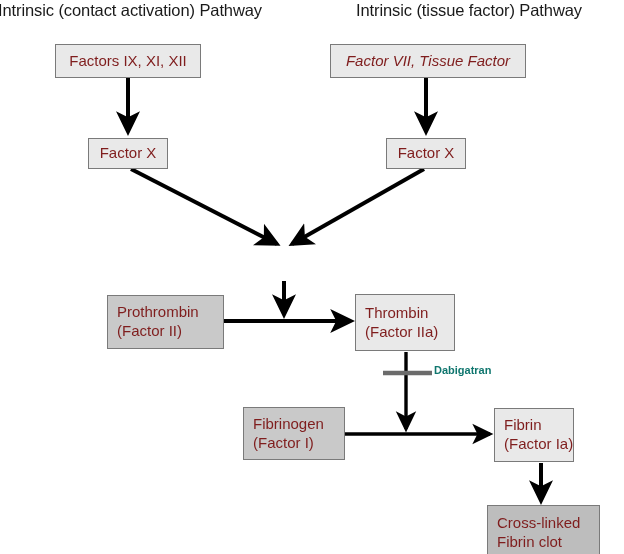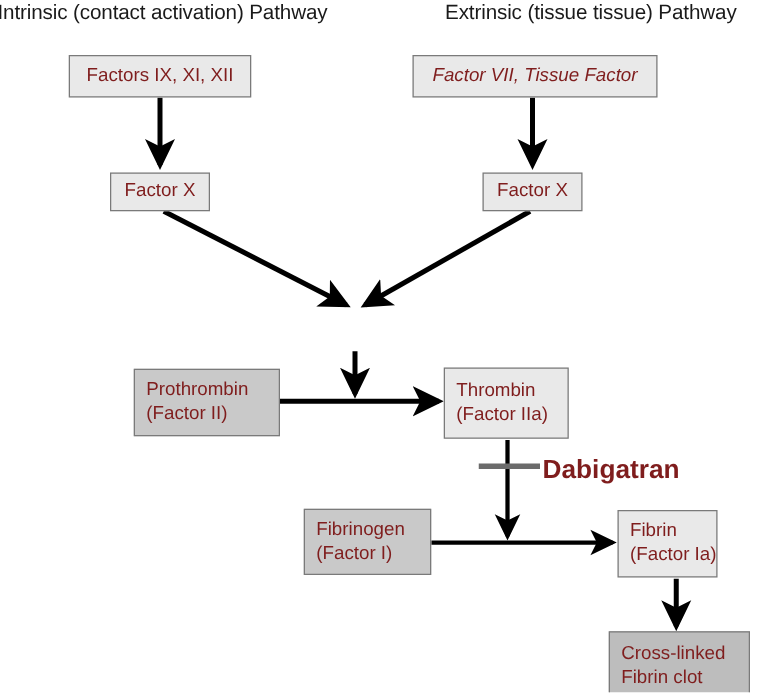--- a/index.html
+++ b/index.html
@@ -58,23 +58,23 @@
   .node .line2 {
     display: block;
   }
   .node.left-align {
     align-items: flex-start;
     text-align: left;
     padding-left: 9px;
   }
   .inhibitor-label {
     position: absolute;
-    font-size: 21px;
+    font-size: 11px;
     font-weight: bold;
-    color: #7f1d1d;
+    color: #0f766e;
     white-space: nowrap;
   }
 </style>
 </head>
 <body>
 
 <div id="diagram-root">
 
   <svg id="edge-layer" viewBox="0 0 624 554" width="624" height="554" xmlns="http://www.w3.org/2000/svg">
     <defs>
@@ -99,21 +99,21 @@
 
     <line x1="383" y1="373" x2="432" y2="373" stroke="#6b6b6b" stroke-width="4.5"></line>
 
     <line x1="345" y1="434" x2="490" y2="434" stroke="#000000" stroke-width="3.4" marker-end="url(#arrowhead)"></line>
 
     <line x1="541" y1="463" x2="541" y2="501" stroke="#000000" stroke-width="4" marker-end="url(#arrowhead)"></line>
   </svg>
 
   <div class="pathway-header" style="left:-2px; top:1px;">Intrinsic (contact activation) Pathway</div>
 
-  <div class="pathway-header" style="left:356px; top:1px;">Extrinsic (tissue tissue) Pathway</div>
+  <div class="pathway-header" style="left:356px; top:1px;">Intrinsic (tissue factor) Pathway</div>
 
   <div class="node light" style="left:55px; top:44px; width:146px; height:34px;">
     <span>Factors IX, XI, XII</span>
   </div>
 
   <div class="node light" style="left:330px; top:44px; width:196px; height:34px;font-style:italic;">
     <span>Factor VII, Tissue Factor</span>
   </div>
 
   <div class="node light" style="left:88px; top:138px; width:80px; height:31px;">

